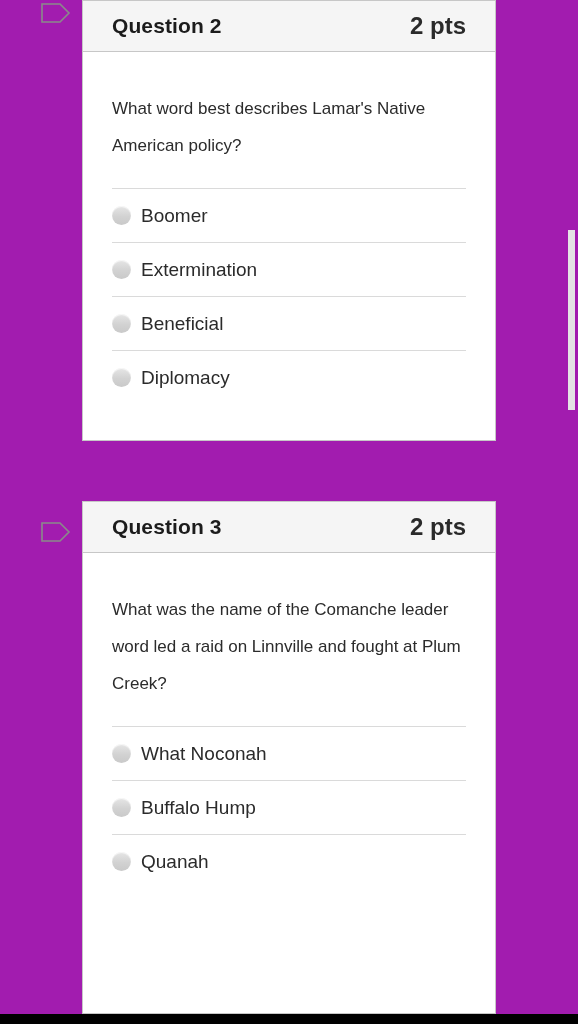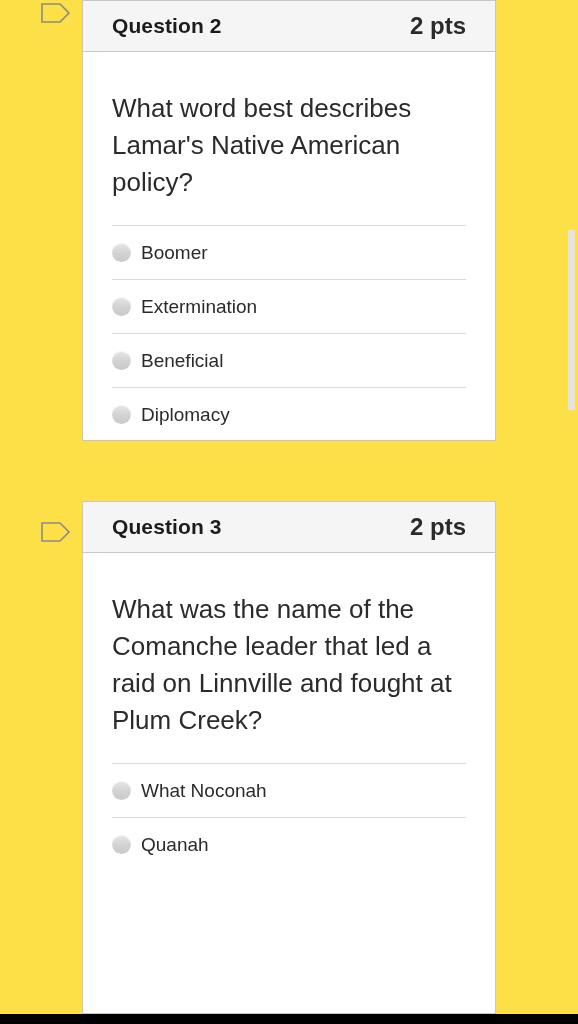--- a/index.html
+++ b/index.html
@@ -16,21 +16,21 @@
     position: relative;
     -webkit-font-smoothing: antialiased;
   }
 
   .page {
     position: absolute;
     top: 0;
     left: 0;
     width: 578px;
     height: 1014px;
-    background: #fde047;
+    background: #a21caf;
     overflow: hidden;
   }
 
   
   .question-block {
     position: absolute;
     left: 0;
     width: 578px;
   }
 
@@ -76,21 +76,21 @@
     font-weight: bold;
     color: #2a2a2a;
   }
 
   .q-body {
     padding: 0 29px;
     box-sizing: border-box;
   }
 
   .q-text {
-    font-size: 26px;
+    font-size: 17px;
     line-height: 37px;
     color: #2b2b2b;
     padding-top: 38px;
     padding-bottom: 24px;
     font-weight: normal;
   }
 
   
   .answers {
     border-top: 1px solid #dadada;
@@ -201,26 +201,30 @@
     </div>
 
     <div class="q-card" style="top:0; height:513px;">
 
       <div class="q-header">
         <span class="q-title">Question 3</span>
         <span class="q-points">2 pts</span>
       </div>
 
       <div class="q-body">
-        <div class="q-text">What was the name of the Comanche leader that led a raid on Linnville and fought at Plum Creek?</div>
+        <div class="q-text">What was the name of the Comanche leader word led a raid on Linnville and fought at Plum Creek?</div>
 
         <div class="answers">
           <div class="answer-row">
             <span class="radio"></span>
             <span class="answer-label">What Noconah</span>
+          </div>
+          <div class="answer-row">
+            <span class="radio"></span>
+            <span class="answer-label">Buffalo Hump</span>
           </div>
           <div class="answer-row last">
             <span class="radio"></span>
             <span class="answer-label">Quanah</span>
           </div>
         </div>
       </div>
     </div>
   </div>
 

